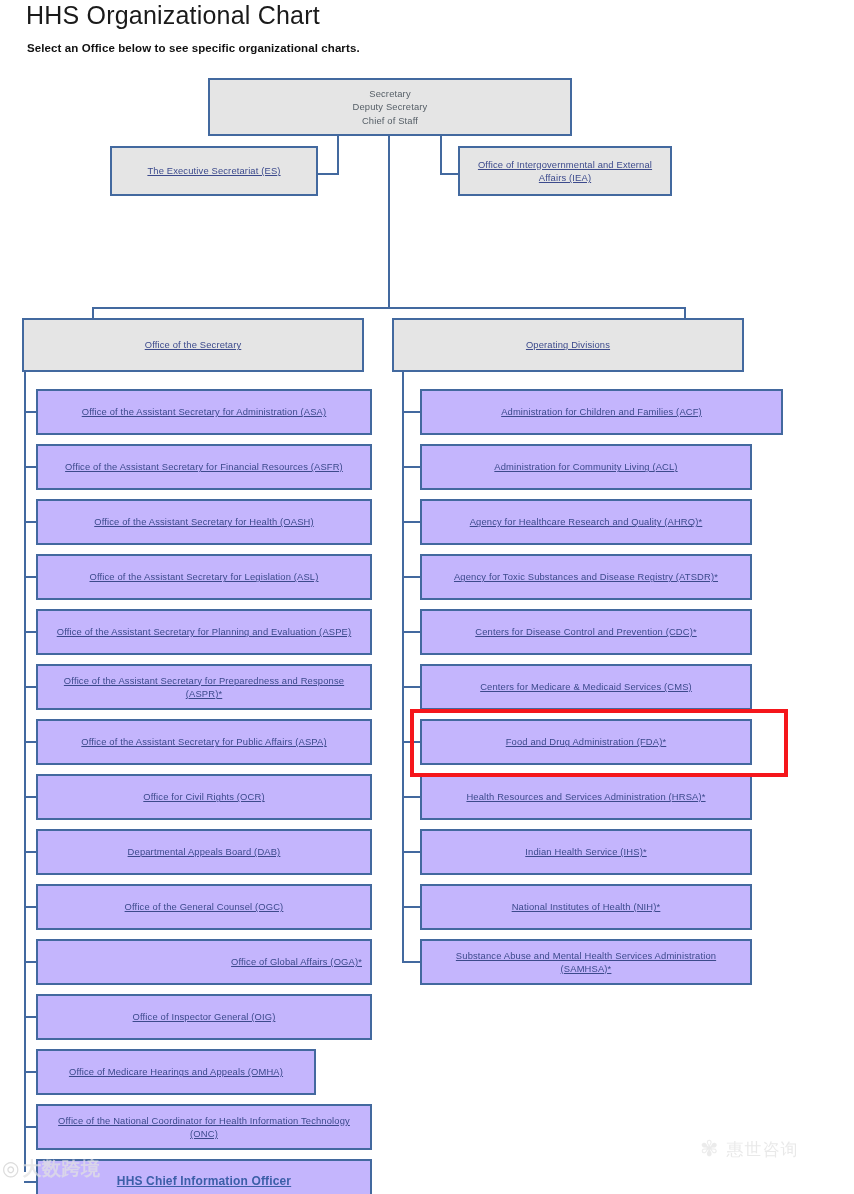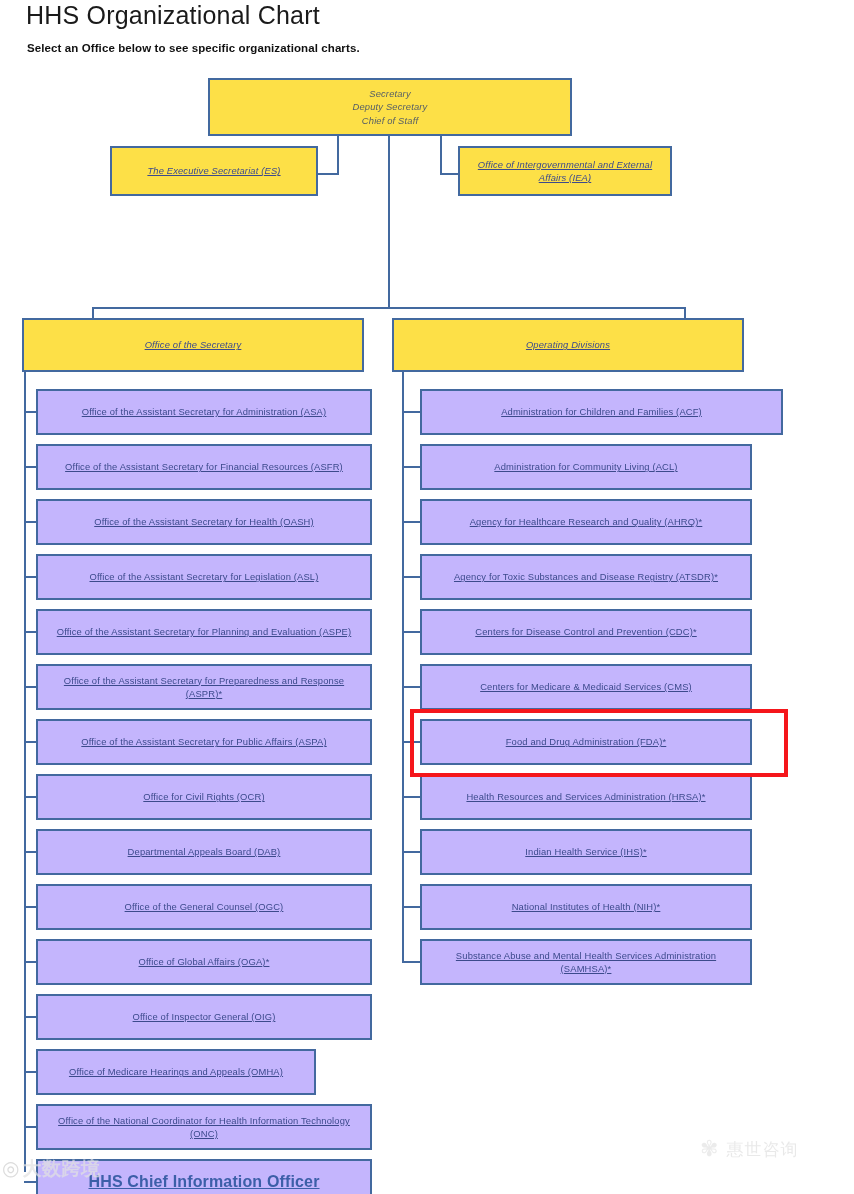--- a/index.html
+++ b/index.html
@@ -43,42 +43,41 @@
     position: absolute;
     box-sizing: border-box;
     border: 2px solid #43699f;
     display: flex;
     align-items: center;
     justify-content: center;
     text-align: center;
     padding: 2px 8px;
   }
   .node-head {
-    background: #fde047;
-    font-style: italic;
+    background: #e5e5e5;
   }
   .node-leaf {
     background: #c4b5fd;
   }
   .node-text {
     font-size: 9.4px;
     line-height: 13.5px;
     color: #3c4a8c;
     text-decoration: underline;
     text-underline-offset: 1px;
     letter-spacing: 0.15px;
   }
   .node-text.plain {
     color: #555e66;
     text-decoration: none;
   }
   .node-text.cio {
     font-weight: bold;
     color: #3c5fa8;
-    font-size: 16px;
+    font-size: 12px;
   }
 
   
   .ln {
     position: absolute;
     background: #43699f;
   }
   .ln-v { width: 2px; }
   .ln-h { height: 2px; }
 
@@ -217,21 +216,21 @@
 <div class="node node-leaf" style="left:36px; top:829px; width:336px; height:46px;">
   <span class="node-text">Departmental Appeals Board (DAB)</span>
 </div>
 <div class="ln ln-h" style="left:24px; top:851px; width:12px; height:2px;"></div>
 
 <div class="node node-leaf" style="left:36px; top:884px; width:336px; height:46px;">
   <span class="node-text">Office of the General Counsel (OGC)</span>
 </div>
 <div class="ln ln-h" style="left:24px; top:906px; width:12px; height:2px;"></div>
 
-<div class="node node-leaf" style="left:36px; top:939px; width:336px; height:46px;">
+<div class="node node-leaf" style="left:36px; top:939px; width:336px; height:46px;justify-content:flex-end;">
   <span class="node-text">Office of Global Affairs (OGA)*</span>
 </div>
 <div class="ln ln-h" style="left:24px; top:961px; width:12px; height:2px;"></div>
 
 <div class="node node-leaf" style="left:36px; top:994px; width:336px; height:46px;">
   <span class="node-text">Office of Inspector General (OIG)</span>
 </div>
 <div class="ln ln-h" style="left:24px; top:1016px; width:12px; height:2px;"></div>
 
 <div class="node node-leaf" style="left:36px; top:1049px; width:280px; height:46px;">

